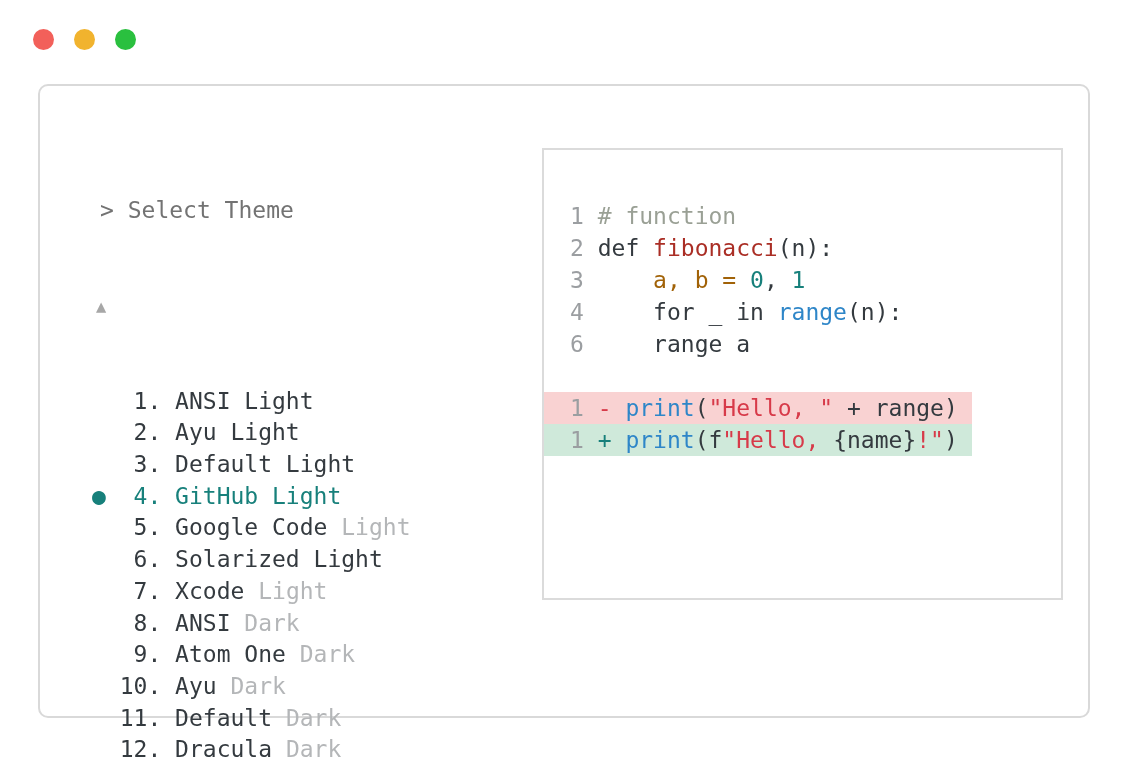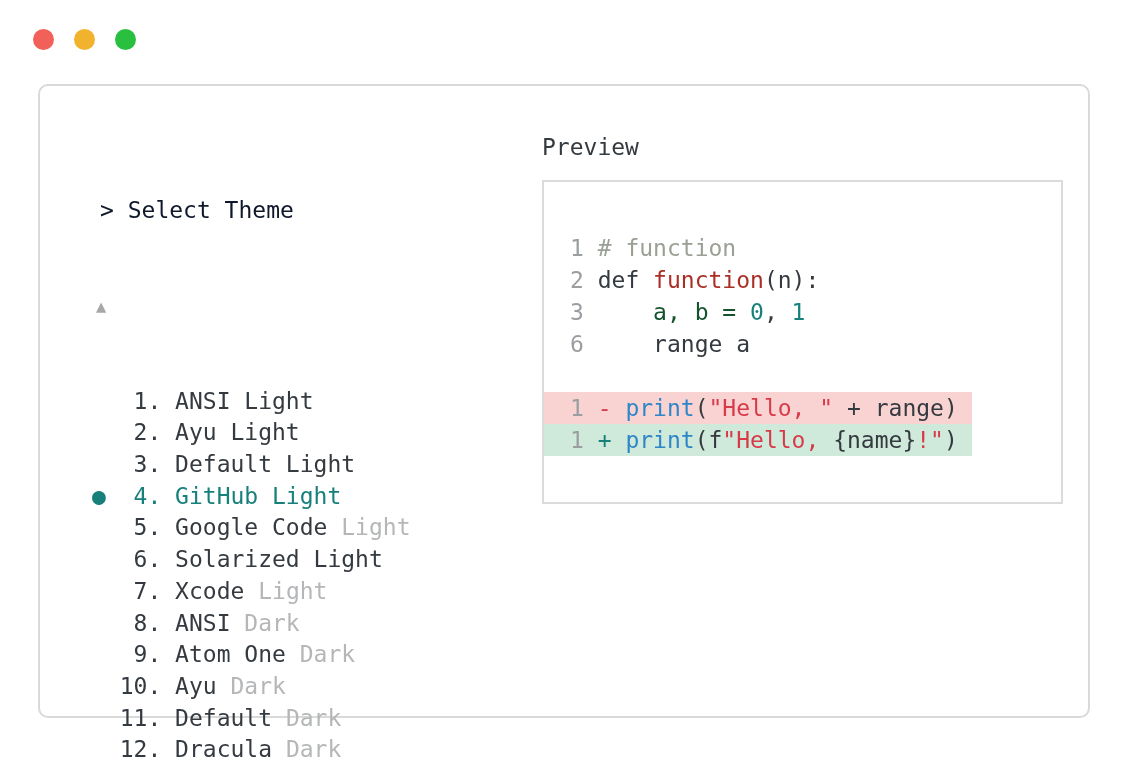--- a/index.html
+++ b/index.html
@@ -11,30 +11,30 @@
 
   .panel {
     position:absolute; left:38px; top:84px; width:1052px; height:634px;
     background:#fff; border:2px solid #d9d9d9; border-radius:10px;
   }
 
   .left-col {
     position:absolute; left:52px; top:46px;
     font-size:23px; line-height:31.7px; white-space:pre;
   }
-  .prompt { margin-left:8px; color:#0f172a; }
+  .prompt { margin-left:8px; color:#737373; }
   .scroll-arrow { margin-left:4px; font-size:17px; }
   .scroll-up { color:#a7a7a7; }
   .theme-list { list-style:none; }
   .theme-item { white-space:pre; cursor:default; }
 
   .right-col { position:absolute; left:502px; top:46px; font-size:23px; line-height:31.7px; }
   .preview-title { color:#343a3f; }
   .preview-box {
-    margin-top:16px; width:521px; height:324px;
+    margin-top:16px; width:521px; height:452px;
     border:2px solid #dbdbdb; background:#fff;
     padding:50px 0 0 0; overflow:hidden;
   }
   .code-line {
     font-size:23px; line-height:32px; white-space:pre;
     padding-left:26px; width:fit-content; min-height:32px;
   }
   .code-line.diff { padding-right:14px; }
 </style>
 </head>
@@ -51,25 +51,25 @@
   <div class="left-col">
     <div class="prompt">&gt; Select Theme</div>
     <div class="scroll-arrow scroll-up">▲</div>
     <ul class="theme-list" id="theme-list"><li class="theme-item"><span style="color: rgb(23, 128, 123);">  </span><span style="color: rgb(52, 58, 63);"> 1. </span><span style="color: rgb(52, 58, 63);">ANSI Light</span><span style="color: rgb(180, 182, 184);"></span></li><li class="theme-item"><span style="color: rgb(23, 128, 123);">  </span><span style="color: rgb(52, 58, 63);"> 2. </span><span style="color: rgb(52, 58, 63);">Ayu Light</span><span style="color: rgb(180, 182, 184);"></span></li><li class="theme-item"><span style="color: rgb(23, 128, 123);">  </span><span style="color: rgb(52, 58, 63);"> 3. </span><span style="color: rgb(52, 58, 63);">Default Light</span><span style="color: rgb(180, 182, 184);"></span></li><li class="theme-item"><span style="color: rgb(23, 128, 123);">● </span><span style="color: rgb(23, 128, 123);"> 4. </span><span style="color: rgb(23, 128, 123);">GitHub Light</span><span style="color: rgb(180, 182, 184);"></span></li><li class="theme-item"><span style="color: rgb(23, 128, 123);">  </span><span style="color: rgb(52, 58, 63);"> 5. </span><span style="color: rgb(52, 58, 63);">Google Code</span><span style="color: rgb(180, 182, 184);"> Light</span></li><li class="theme-item"><span style="color: rgb(23, 128, 123);">  </span><span style="color: rgb(52, 58, 63);"> 6. </span><span style="color: rgb(52, 58, 63);">Solarized Light</span><span style="color: rgb(180, 182, 184);"></span></li><li class="theme-item"><span style="color: rgb(23, 128, 123);">  </span><span style="color: rgb(52, 58, 63);"> 7. </span><span style="color: rgb(52, 58, 63);">Xcode</span><span style="color: rgb(180, 182, 184);"> Light</span></li><li class="theme-item"><span style="color: rgb(23, 128, 123);">  </span><span style="color: rgb(52, 58, 63);"> 8. </span><span style="color: rgb(52, 58, 63);">ANSI</span><span style="color: rgb(180, 182, 184);"> Dark</span></li><li class="theme-item"><span style="color: rgb(23, 128, 123);">  </span><span style="color: rgb(52, 58, 63);"> 9. </span><span style="color: rgb(52, 58, 63);">Atom One</span><span style="color: rgb(180, 182, 184);"> Dark</span></li><li class="theme-item"><span style="color: rgb(23, 128, 123);">  </span><span style="color: rgb(52, 58, 63);">10. </span><span style="color: rgb(52, 58, 63);">Ayu</span><span style="color: rgb(180, 182, 184);"> Dark</span></li><li class="theme-item"><span style="color: rgb(23, 128, 123);">  </span><span style="color: rgb(52, 58, 63);">11. </span><span style="color: rgb(52, 58, 63);">Default</span><span style="color: rgb(180, 182, 184);"> Dark</span></li><li class="theme-item"><span style="color: rgb(23, 128, 123);">  </span><span style="color: rgb(52, 58, 63);">12. </span><span style="color: rgb(52, 58, 63);">Dracula</span><span style="color: rgb(180, 182, 184);"> Dark</span></li></ul>
     
     
     
   </div>
 
   <div class="right-col">
-    <div class="preview-title">Preview</div>
     <div class="preview-box" id="preview-code">
         <div class="code-line"><span style="color: rgb(155, 158, 161);">1 </span><span style="color: rgb(154, 160, 149);"># function</span></div>
-        <div class="code-line"><span style="color: rgb(155, 158, 161);">2 </span><span style="color: rgb(52, 58, 63);">def </span><span style="color: rgb(170, 46, 37);">function</span><span style="color: rgb(52, 58, 63);">(n):</span></div>
-        <div class="code-line"><span style="color: rgb(155, 158, 161);">3 </span><span style="color: #14532d;">    a, b = </span><span style="color: rgb(23, 128, 123);">0</span><span style="color: rgb(52, 58, 63);">, </span><span style="color: rgb(23, 128, 123);">1</span></div>
+        <div class="code-line"><span style="color: rgb(155, 158, 161);">2 </span><span style="color: rgb(52, 58, 63);">def </span><span style="color: rgb(170, 46, 37);">fibonacci</span><span style="color: rgb(52, 58, 63);">(n):</span></div>
+        <div class="code-line"><span style="color: rgb(155, 158, 161);">3 </span><span style="color: #a16207;">    a, b = </span><span style="color: rgb(23, 128, 123);">0</span><span style="color: rgb(52, 58, 63);">, </span><span style="color: rgb(23, 128, 123);">1</span></div>
+        <div class="code-line"><span style="color: rgb(155, 158, 161);">4 </span><span style="color: rgb(52, 58, 63);">    for _ in </span><span style="color: rgb(46, 134, 200);">range</span><span style="color: rgb(52, 58, 63);">(n):</span></div>
         <div class="code-line"><span style="color: rgb(155, 158, 161);">6 </span><span style="color: rgb(52, 58, 63);">    range a</span></div>
         <div class="code-line"><span style="color: rgb(155, 158, 161);">&nbsp;</span></div>
         <div class="code-line diff" style="background: rgb(249, 210, 210);"><span style="color: rgb(155, 158, 161);">1 </span><span style="color: rgb(215, 58, 73);">- </span><span style="color: rgb(46, 134, 200);">print</span><span style="color: rgb(52, 58, 63);">(</span><span style="color: rgb(215, 58, 73);">"Hello, "</span><span style="color: rgb(52, 58, 63);"> + range)</span></div>
         <div class="code-line diff" style="background: rgb(207, 233, 218);"><span style="color: rgb(155, 158, 161);">1 </span><span style="color: rgb(23, 128, 123);">+ </span><span style="color: rgb(46, 134, 200);">print</span><span style="color: rgb(52, 58, 63);">(f</span><span style="color: rgb(215, 58, 73);">"Hello, </span><span style="color: rgb(52, 58, 63);">{name}</span><span style="color: rgb(215, 58, 73);">!"</span><span style="color: rgb(52, 58, 63);">)</span></div>
       </div>
   </div>
 
 </div>
 
 </body></html>

